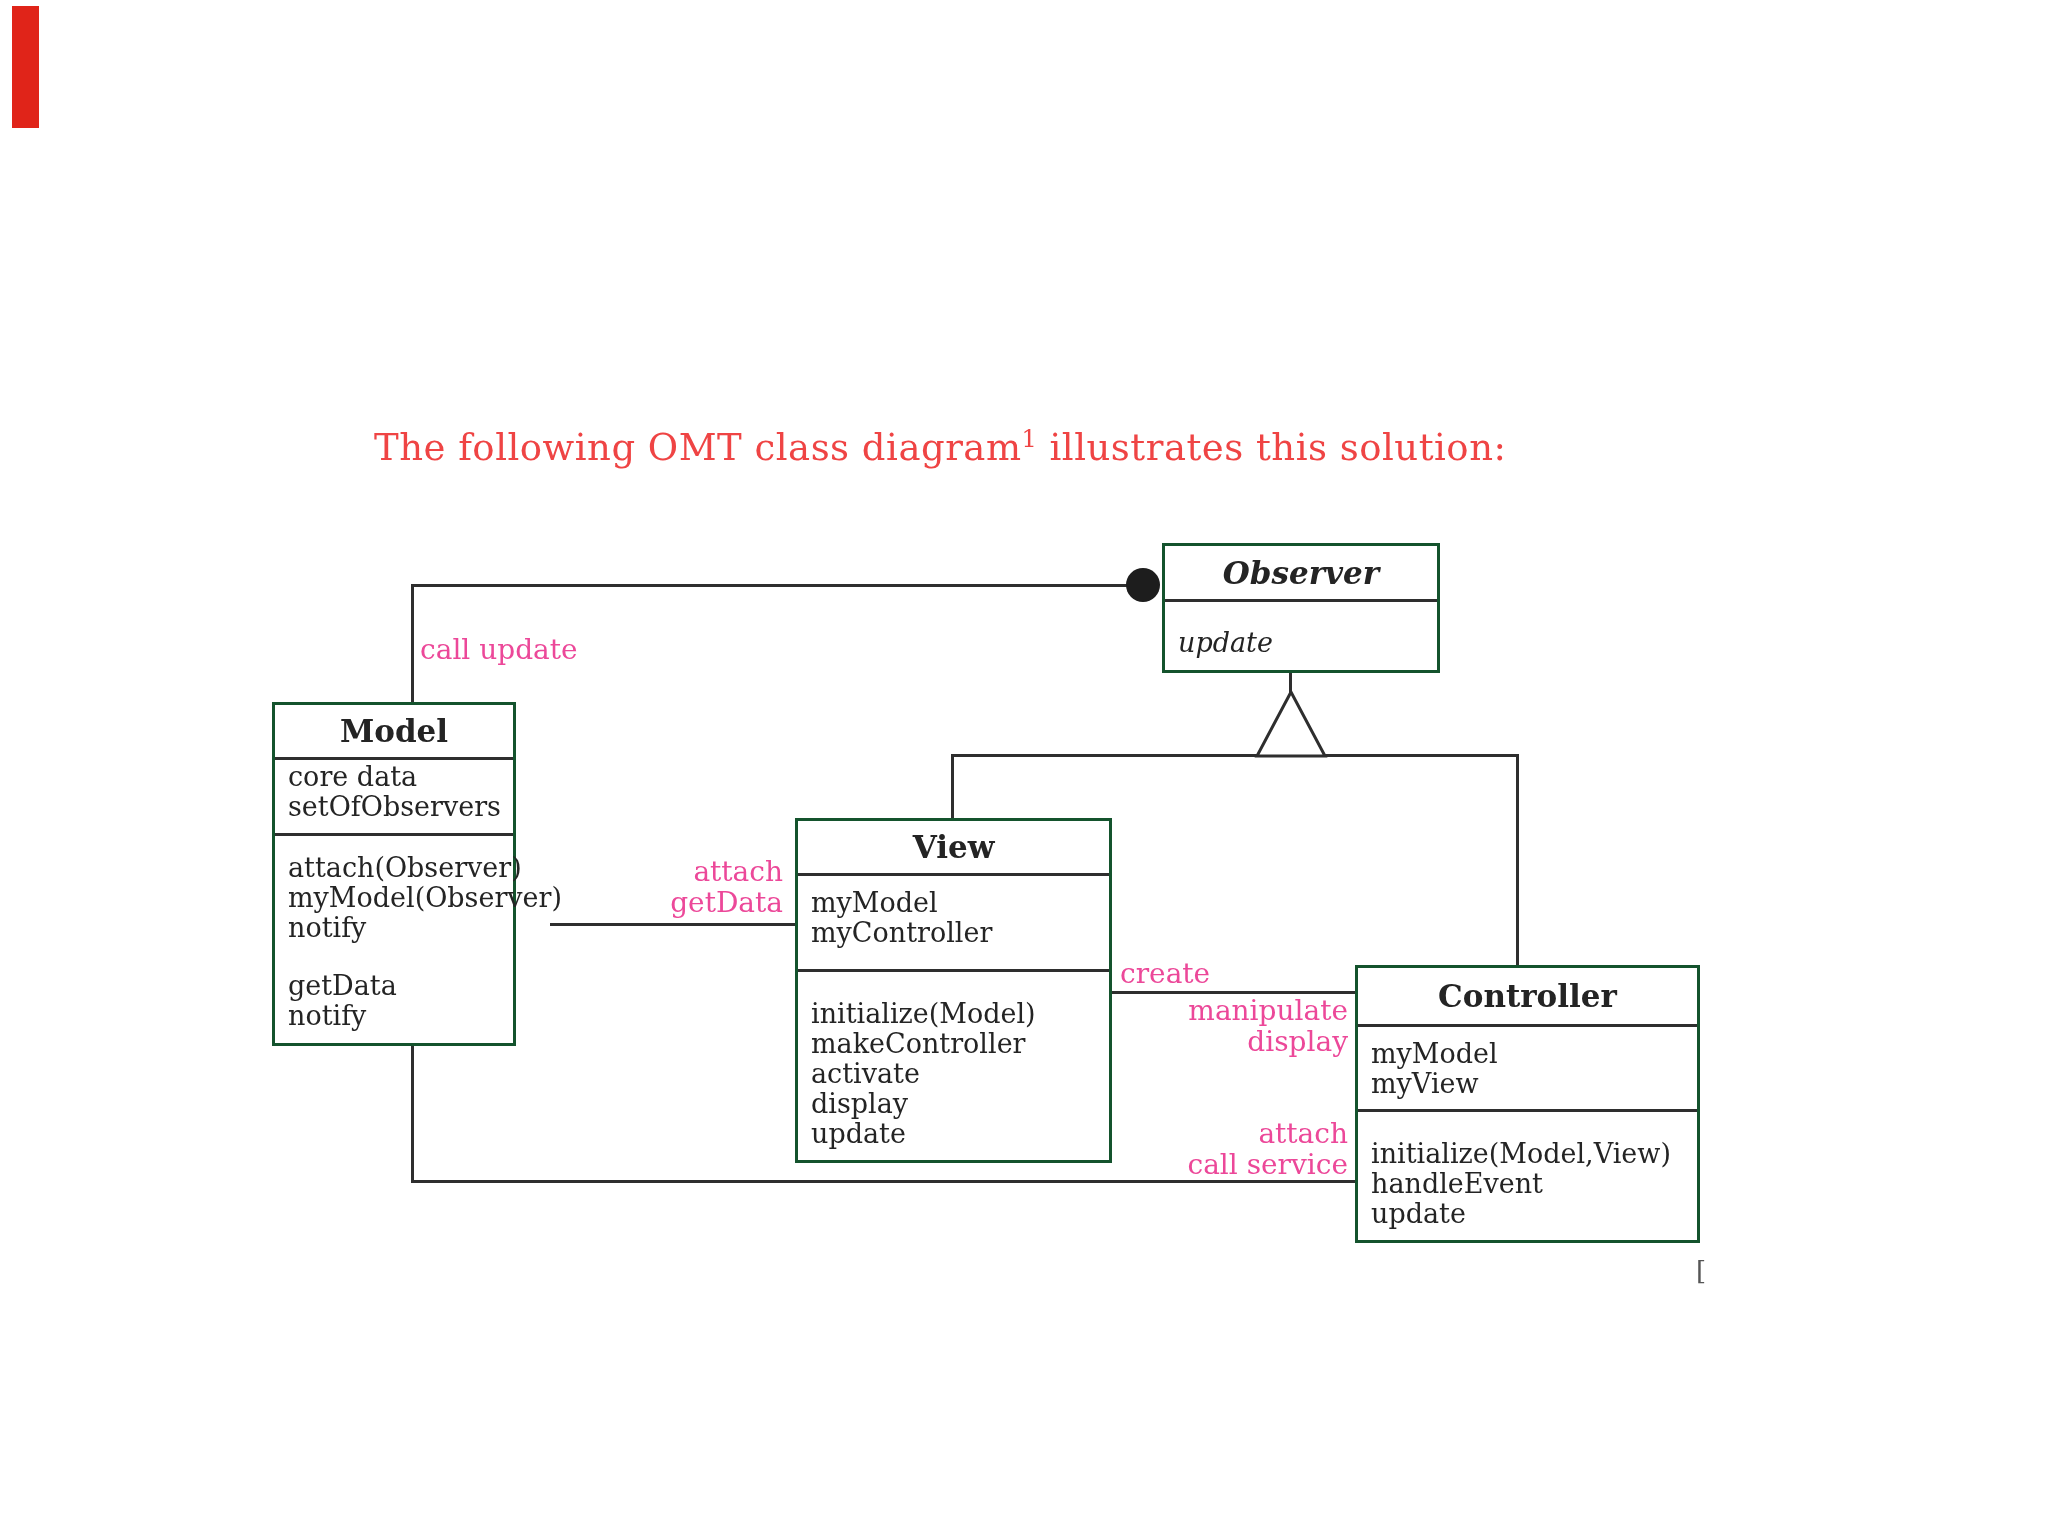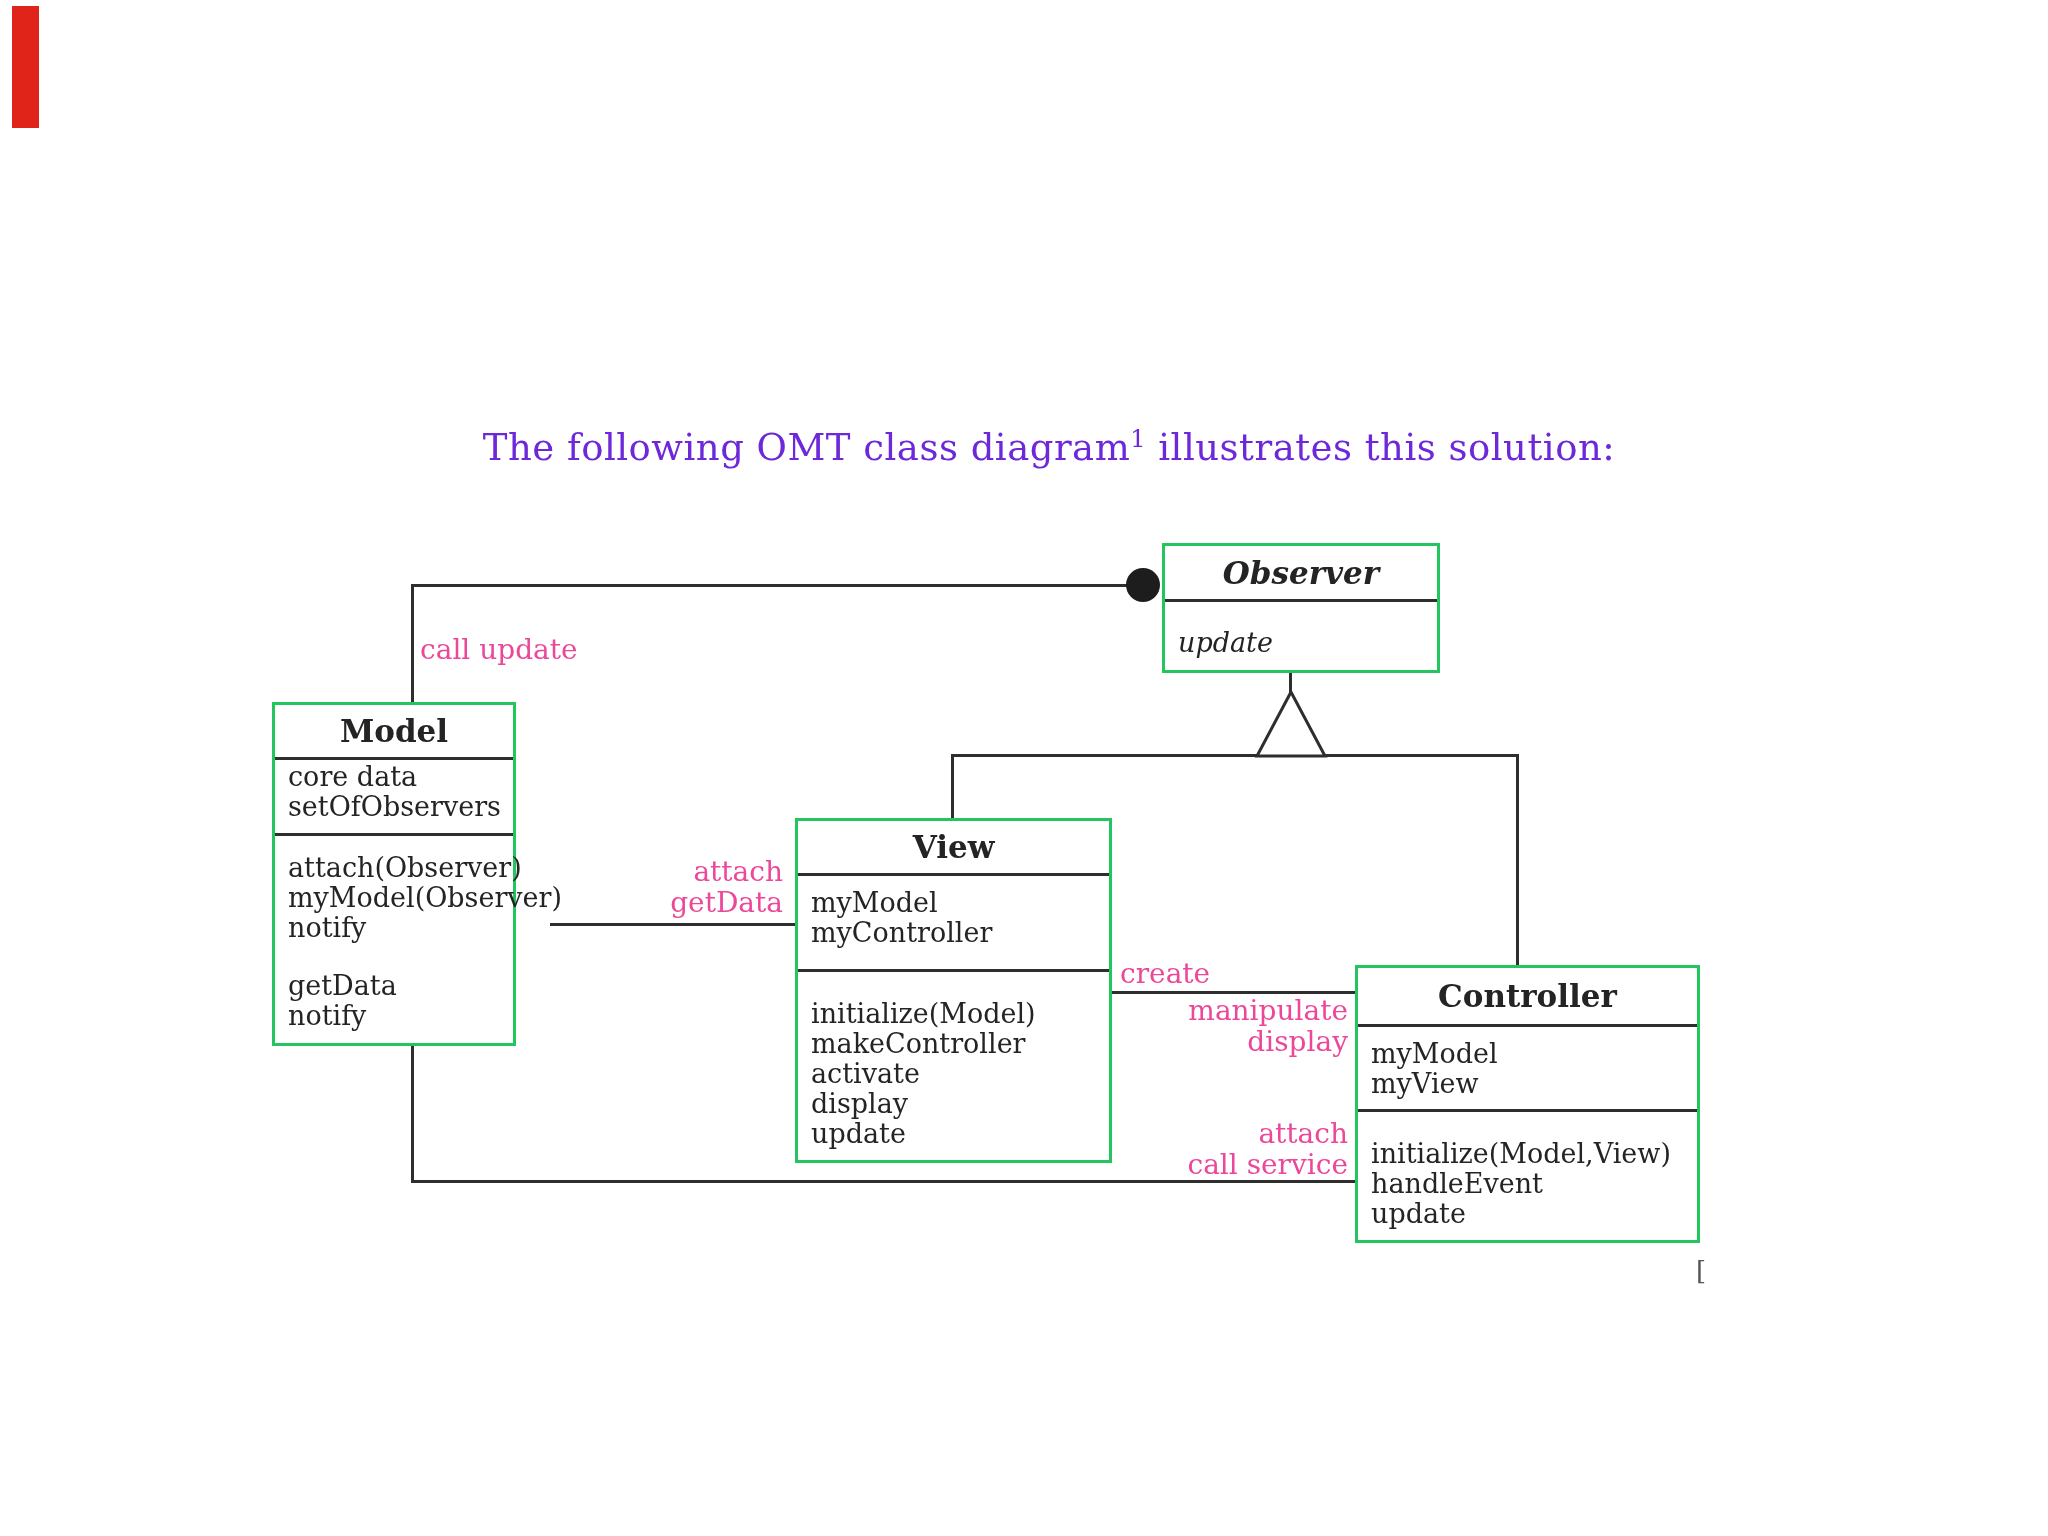--- a/index.html
+++ b/index.html
@@ -7,30 +7,30 @@
     position:relative;
     width:2048px;height:1536px;
     background:#ffffff;
     font-family:"DejaVu Serif", serif;
     color:#242424;
     overflow:hidden;
   }
   .redbar{position:absolute;left:12px;top:6px;width:27px;height:122px;background:#e02419;}
   .caption{
     position:absolute;left:374px;top:426px;width:1350px;
-    text-align:center;font-size:37px;color:#6d28d9;letter-spacing:0.5px;
+    text-align:left;font-size:37px;color:#ef4444;letter-spacing:0.5px;
   }
   .caption sup{font-size:24px;vertical-align:super;line-height:0;}
   
   .hline,.vline{position:absolute;background:#2e2e2e;}
   .dot{position:absolute;width:34px;height:34px;border-radius:50%;background:#1d1d1d;}
   .tri{position:absolute;}
   
   .cbox{
-    position:absolute;border:3px solid #22c55e;background:#ffffff;
+    position:absolute;border:3px solid #14532d;background:#ffffff;
     box-sizing:border-box;z-index:5;
   }
   .ctitle{
     font-weight:bold;font-size:31px;text-align:center;
     border-bottom:3px solid #2e2e2e;display:flex;align-items:center;justify-content:center;
   }
   .csect{border-bottom:3px solid #2e2e2e;}
   .csect:last-child{border-bottom:none;margin-top:15px;}
   .cline{font-size:27px;line-height:30px;padding-left:13px;white-space:nowrap;}
   .pad{padding-top:2px;}

